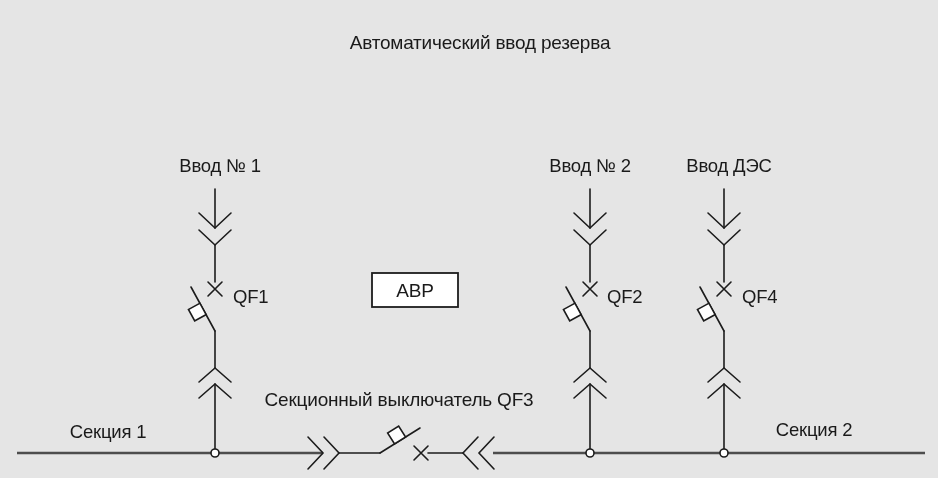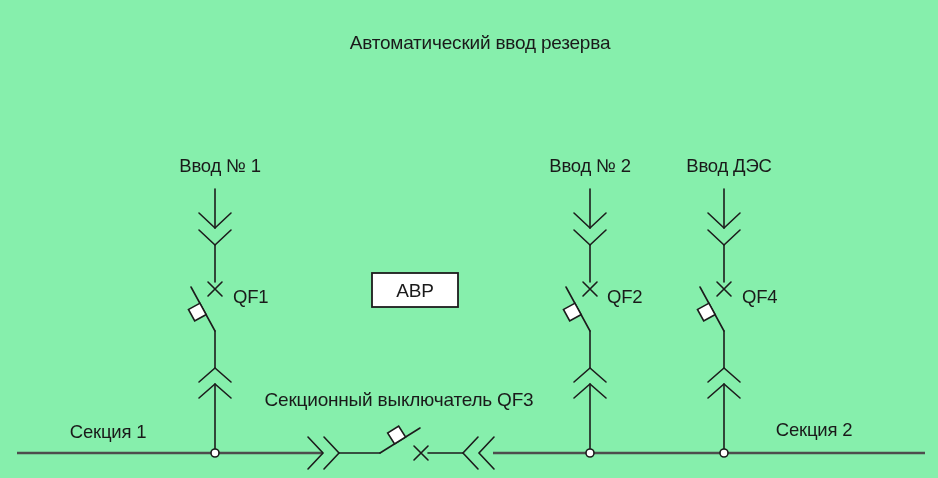--- a/index.html
+++ b/index.html
@@ -1,19 +1,19 @@
 <!DOCTYPE html>
 <html><head>
 <meta charset="utf-8">
 <style>
   html, body { margin: 0; padding: 0; background: #ffffff; }
   .stage {
     position: relative;
     width: 938px; height: 478px;
-    background: #86efac;
+    background: #e5e5e5;
     font-family: "Liberation Sans", sans-serif;
     overflow: hidden;
   }
   svg { display: block; }
   .ln   { stroke: #1c1c1c; stroke-width: 1.6; fill: none; stroke-linecap: round; }
   .bus  { stroke: #4d4d4d; stroke-width: 2.4; fill: none; }
   .sq   { stroke: #1c1c1c; stroke-width: 1.6; fill: #ffffff; }
   .dot  { stroke: #1c1c1c; stroke-width: 1.6; fill: #ffffff; }
   .box  { stroke: #1c1c1c; stroke-width: 1.8; fill: #ffffff; }
   .txt  { fill: #1a1a1a; font-family: "Liberation Sans", sans-serif;

